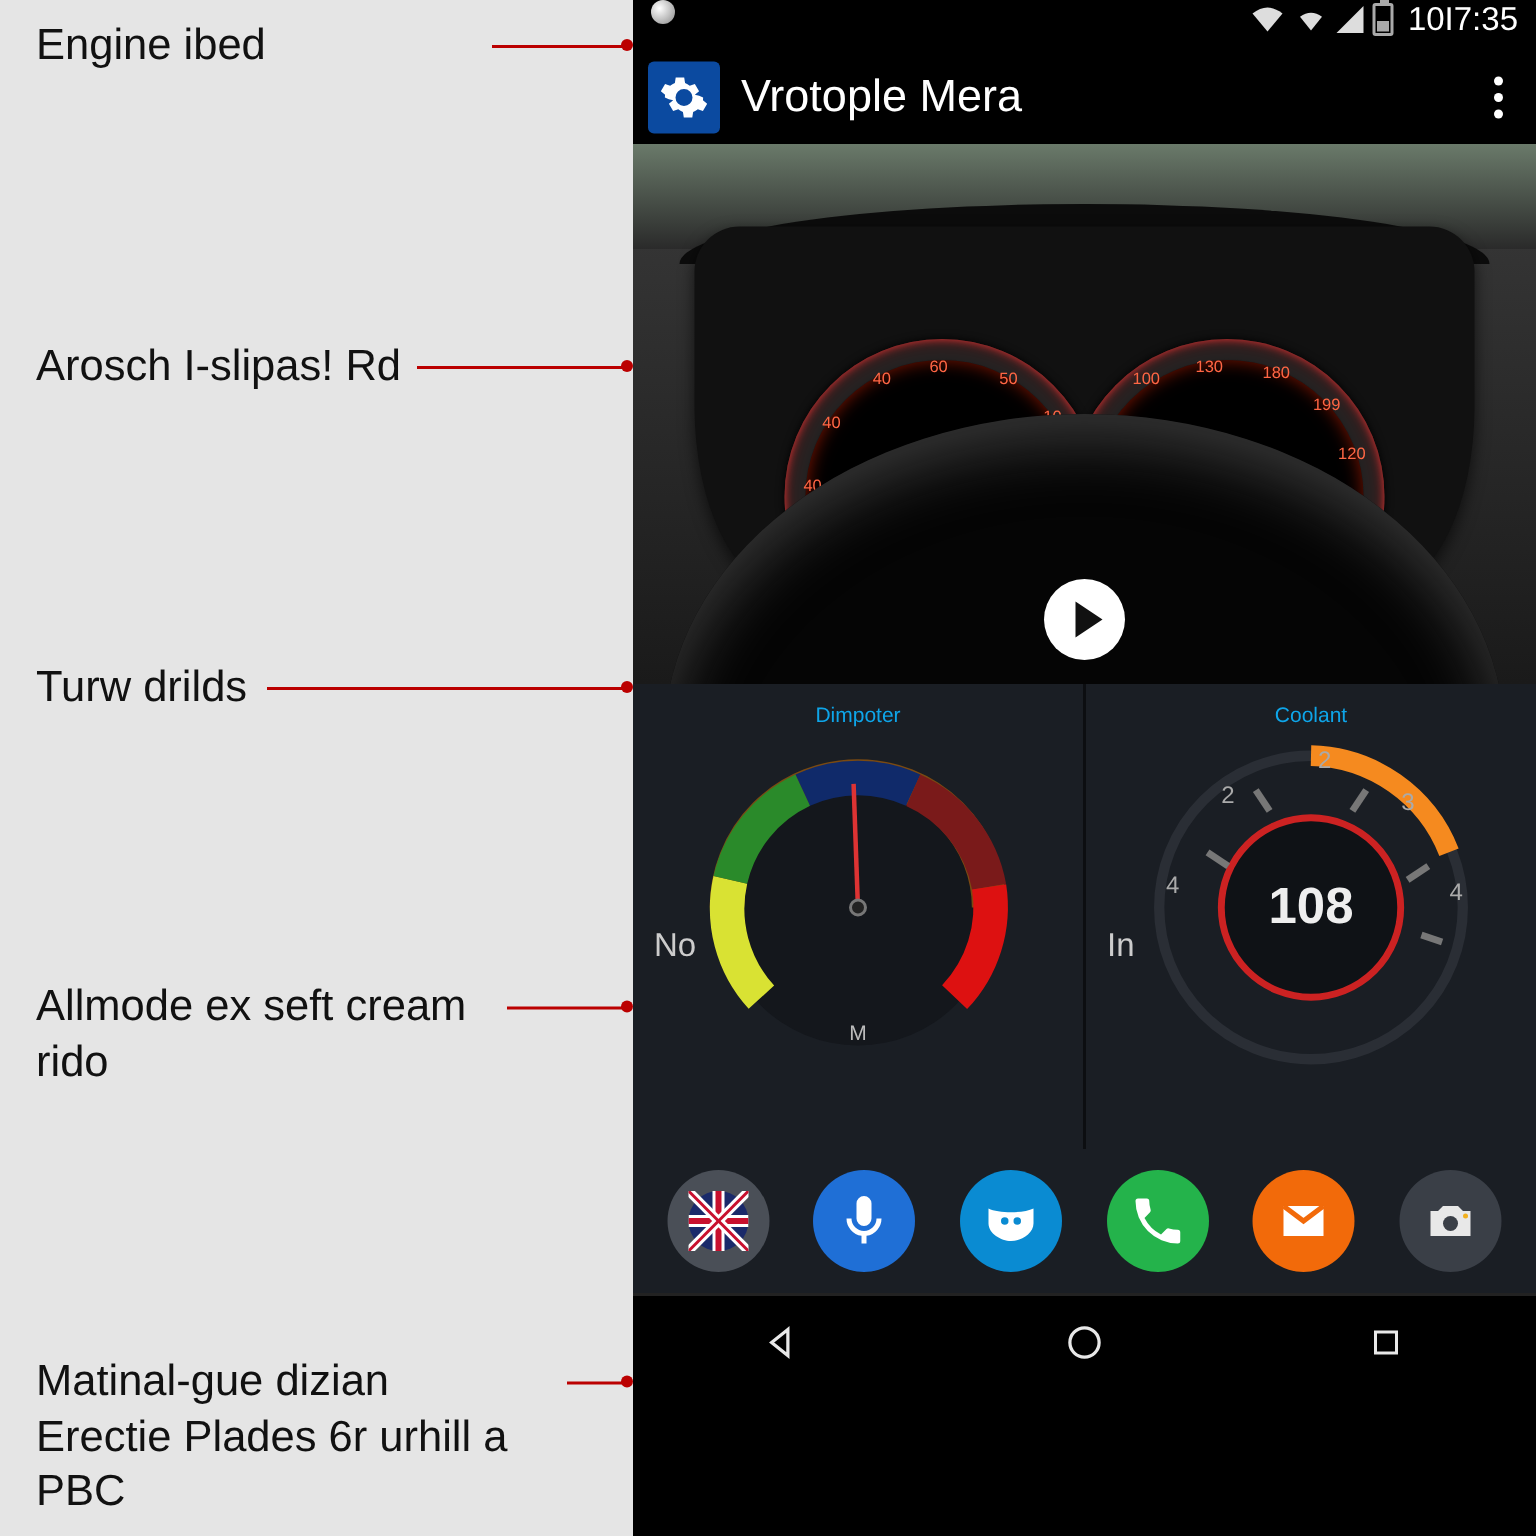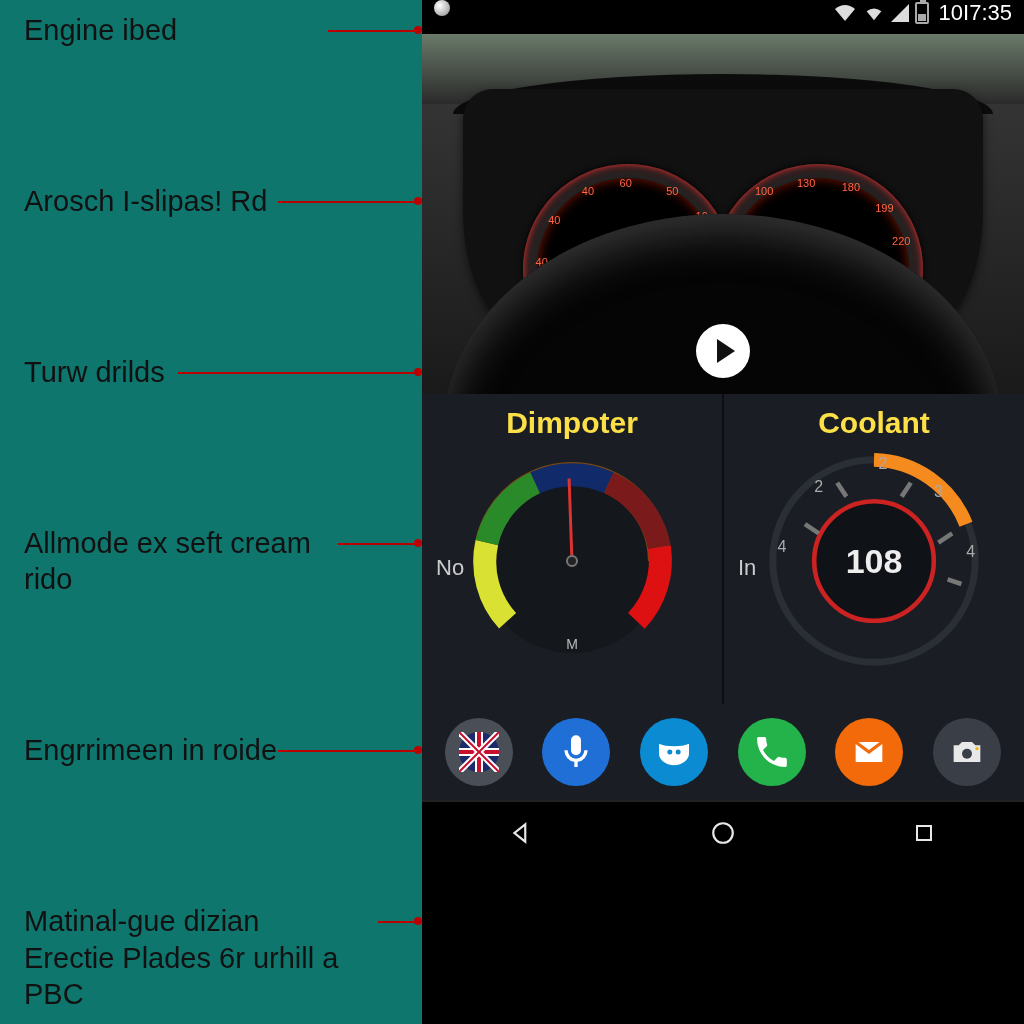--- a/index.html
+++ b/index.html
@@ -1,18 +1,18 @@
 <!DOCTYPE html>
 <html><head>
 <meta charset="utf-8">
 <style>
   * { box-sizing: border-box; margin: 0; padding: 0; }
   html, body { width: 1024px; height: 1024px; overflow: hidden; font-family: Arial, Helvetica, sans-serif; background: #fff; }
   .root { display: flex; width: 1024px; height: 1024px; }
-  .left-col { width: 422px; background: #0f766e; padding: 12px 8px 12px 24px; display: flex; flex-direction: column; justify-content: space-between; }
+  .left-col { width: 422px; background: #e5e5e5; padding: 12px 8px 12px 24px; display: flex; flex-direction: column; justify-content: space-between; }
   .callout { position: relative; font-size: 29px; color: #111; line-height: 1.25; padding-right: 70px; }
   .callout .line { position: absolute; right: -4px; top: 18px; height: 2px; background: #b00; }
   .callout .dot { position: absolute; right: -8px; top: 14px; width: 8px; height: 8px; background: #b00; border-radius: 50%; }
   .phone { width: 602px; background: #000; color: #fff; display: flex; flex-direction: column; }
   .status-bar { height: 34px; background: #000; display: flex; align-items: flex-start; justify-content: space-between; padding: 0 12px; font-size: 20px; }
   .status-left { display:flex; align-items:center; }
   .status-right { display: flex; align-items: center; gap: 6px; }
   .app-bar { height: 62px; background: #000; display: flex; align-items: center; padding: 0 10px; gap: 14px; }
   .app-icon { width: 48px; height: 48px; background: #0b4aa0; border-radius: 4px; display: flex; align-items: center; justify-content: center; }
   .app-title { font-size: 30px; font-weight: 400; flex: 1; }
@@ -29,21 +29,21 @@
   .cg .face { position:absolute; inset:14px; border-radius:50%; background:#000; box-shadow: inset 0 0 12px rgba(255,40,0,.5); }
   .cg .needle { position:absolute; left:50%; top:50%; width:80px; height:3px; background:#f22; transform-origin: 0 50%; }
   .cg .hub { position:absolute; left:50%; top:50%; width:14px; height:14px; margin:-7px; background:#c11; border-radius:50%; }
   .cg .lcd { position:absolute; bottom:22px; left:50%; transform:translateX(-50%); font-size:14px; color:#f53; letter-spacing:1px; }
   .cg .num { position:absolute; font-size:11px; color:#f64; }
   .play-btn { position:absolute; bottom:16px; left:50%; transform:translateX(-50%); width:54px; height:54px; background:#fff; border-radius:50%; display:flex; align-items:center; justify-content:center; }
   .play-btn .tri { width:0; height:0; border-left:18px solid #111; border-top:12px solid transparent; border-bottom:12px solid transparent; margin-left:5px; }
   .gauges-row { display:flex; height: 310px; background:#1a1e24; }
   .gauge-card { flex:1; position:relative; display:flex; flex-direction:column; align-items:center; padding-top:12px; border-right:2px solid #0c0e11; }
   .gauge-card:last-child { border-right:none; }
-  .gauge-title { font-size:30px; color:#fde047; margin-bottom:6px; font-weight:700; }
+  .gauge-title { font-size:14px; color:#0ea5e9; margin-bottom:6px; font-weight:400; }
   .side-label { position:absolute; left:14px; top:52%; font-size:22px; color:#ccc; }
   .dial { position:relative; width:230px; height:230px; }
   .dial svg { position:absolute; inset:0; }
   .dial .needle2 { position:absolute; left:50%; top:50%; width:84px; height:3px; background:#d33; transform-origin: 0 50%; transform: rotate(-92deg); }
   .dial .hub2 { position:absolute; left:50%; top:50%; width:12px; height:12px; margin:-6px; background:#222; border:2px solid #777; border-radius:50%; }
   .dial .m-label { position:absolute; bottom:24px; left:50%; transform:translateX(-50%); font-size:14px; color:#bbb; }
   .coolant .center-val { position:absolute; left:50%; top:50%; transform:translate(-50%,-50%); font-size:34px; font-weight:600; color:#eee; }
   .coolant .tick-lbl { position:absolute; font-size:16px; color:#aaa; }
   .bottom-icons { height:96px; background:#1a1e24; display:flex; align-items:center; justify-content:space-around; padding:0 8px; }
   .bicon { width:68px; height:68px; border-radius:50%; display:flex; align-items:center; justify-content:center; }
@@ -71,24 +71,20 @@
     </div>
     <div class="callout">
       <span>Turw drilds</span>
       <span class="line" style="width:240px"></span><span class="dot"></span>
     </div>
     <div class="callout">
       <span>Allmode ex seft cream rido</span>
       <span class="line" style="width:80px"></span><span class="dot"></span>
     </div>
     <div class="callout">
-      <span>Engrrimeen in roide</span>
-      <span class="line" style="width:140px"></span><span class="dot"></span>
-    </div>
-    <div class="callout">
       <span>Matinal-gue dizian Erectie Plades 6r urhill a PBC</span>
       <span class="line" style="width:40px"></span><span class="dot"></span>
     </div>
   </div>
 
   <div class="phone">
 
     <div class="status-bar">
       <div class="status-left">
         <span style="width:16px;height:16px;border-radius:50%;background:radial-gradient(circle at 35% 35%,#fff,#888);display:inline-block"></span>
@@ -101,20 +97,33 @@
             <path d="M12 18 L4 8 Q12 2 20 8 Z" fill="#ddd"></path>
           </svg>
         <span class="signal"></span>
         <span class="battery">
             <span class="fill"></span>
           </span>
         <span style="margin-left:4px;font-size:22px">10I7:35</span>
       </div>
     </div>
 
+    <div class="app-bar">
+      <div class="app-icon">
+        <svg width="34" height="34" viewBox="0 0 24 24" fill="#fff">
+            <path d="M12 8a4 4 0 1 0 0 8 4 4 0 0 0 0-8zm9 4a9 9 0 0 1-.1 1.3l2 1.6-2 3.4-2.4-.8a8 8 0 0 1-2.2 1.3l-.4 2.6h-4l-.4-2.6a8 8 0 0 1-2.2-1.3l-2.4.8-2-3.4 2-1.6A9 9 0 0 1 3 12a9 9 0 0 1 .1-1.3l-2-1.6 2-3.4 2.4.8A8 8 0 0 1 7.7 5.2L8.1 2.6h4l.4 2.6a8 8 0 0 1 2.2 1.3l2.4-.8 2 3.4-2 1.6A9 9 0 0 1 21 12z"></path>
+          </svg>
+      </div>
+      <div class="app-title">Vrotople Mera</div>
+      <div class="kebab">
+          <span></span>
+          <span></span>
+          <span></span>
+        </div>
+    </div>
 
     <div class="hero">
       <div class="dashtop"></div>
       <div class="hood"></div>
       <div class="gauge-cluster">
         <div class="cg left">
           <div class="face"></div>
           <span class="num" style="top:44%;left:6%">40</span>
           <span class="num" style="top:24%;left:12%">40</span>
           <span class="num" style="top:10%;left:28%">40</span>
@@ -125,21 +134,21 @@
           <div class="needle" style="transform:rotate(150deg)"></div>
           <div class="hub"></div>
           <div class="lcd">:53</div>
         </div>
         <div class="cg right">
           <div class="face"></div>
           <span class="num" style="top:10%;left:20%">100</span>
           <span class="num" style="top:6%;left:40%">130</span>
           <span class="num" style="top:8%;right:30%">180</span>
           <span class="num" style="top:18%;right:14%">199</span>
-          <span class="num" style="top:34%;right:6%">220</span>
+          <span class="num" style="top:34%;right:6%">120</span>
           <span class="num" style="top:50%;right:6%">189</span>
           <span class="num" style="top:64%;right:12%">190</span>
           <div class="needle" style="transform:rotate(140deg)"></div>
           <div class="hub"></div>
           <div class="lcd">:54</div>
         </div>
       </div>
       <div class="wheel"></div>
       <div class="play-btn">
           <div class="tri"></div>

